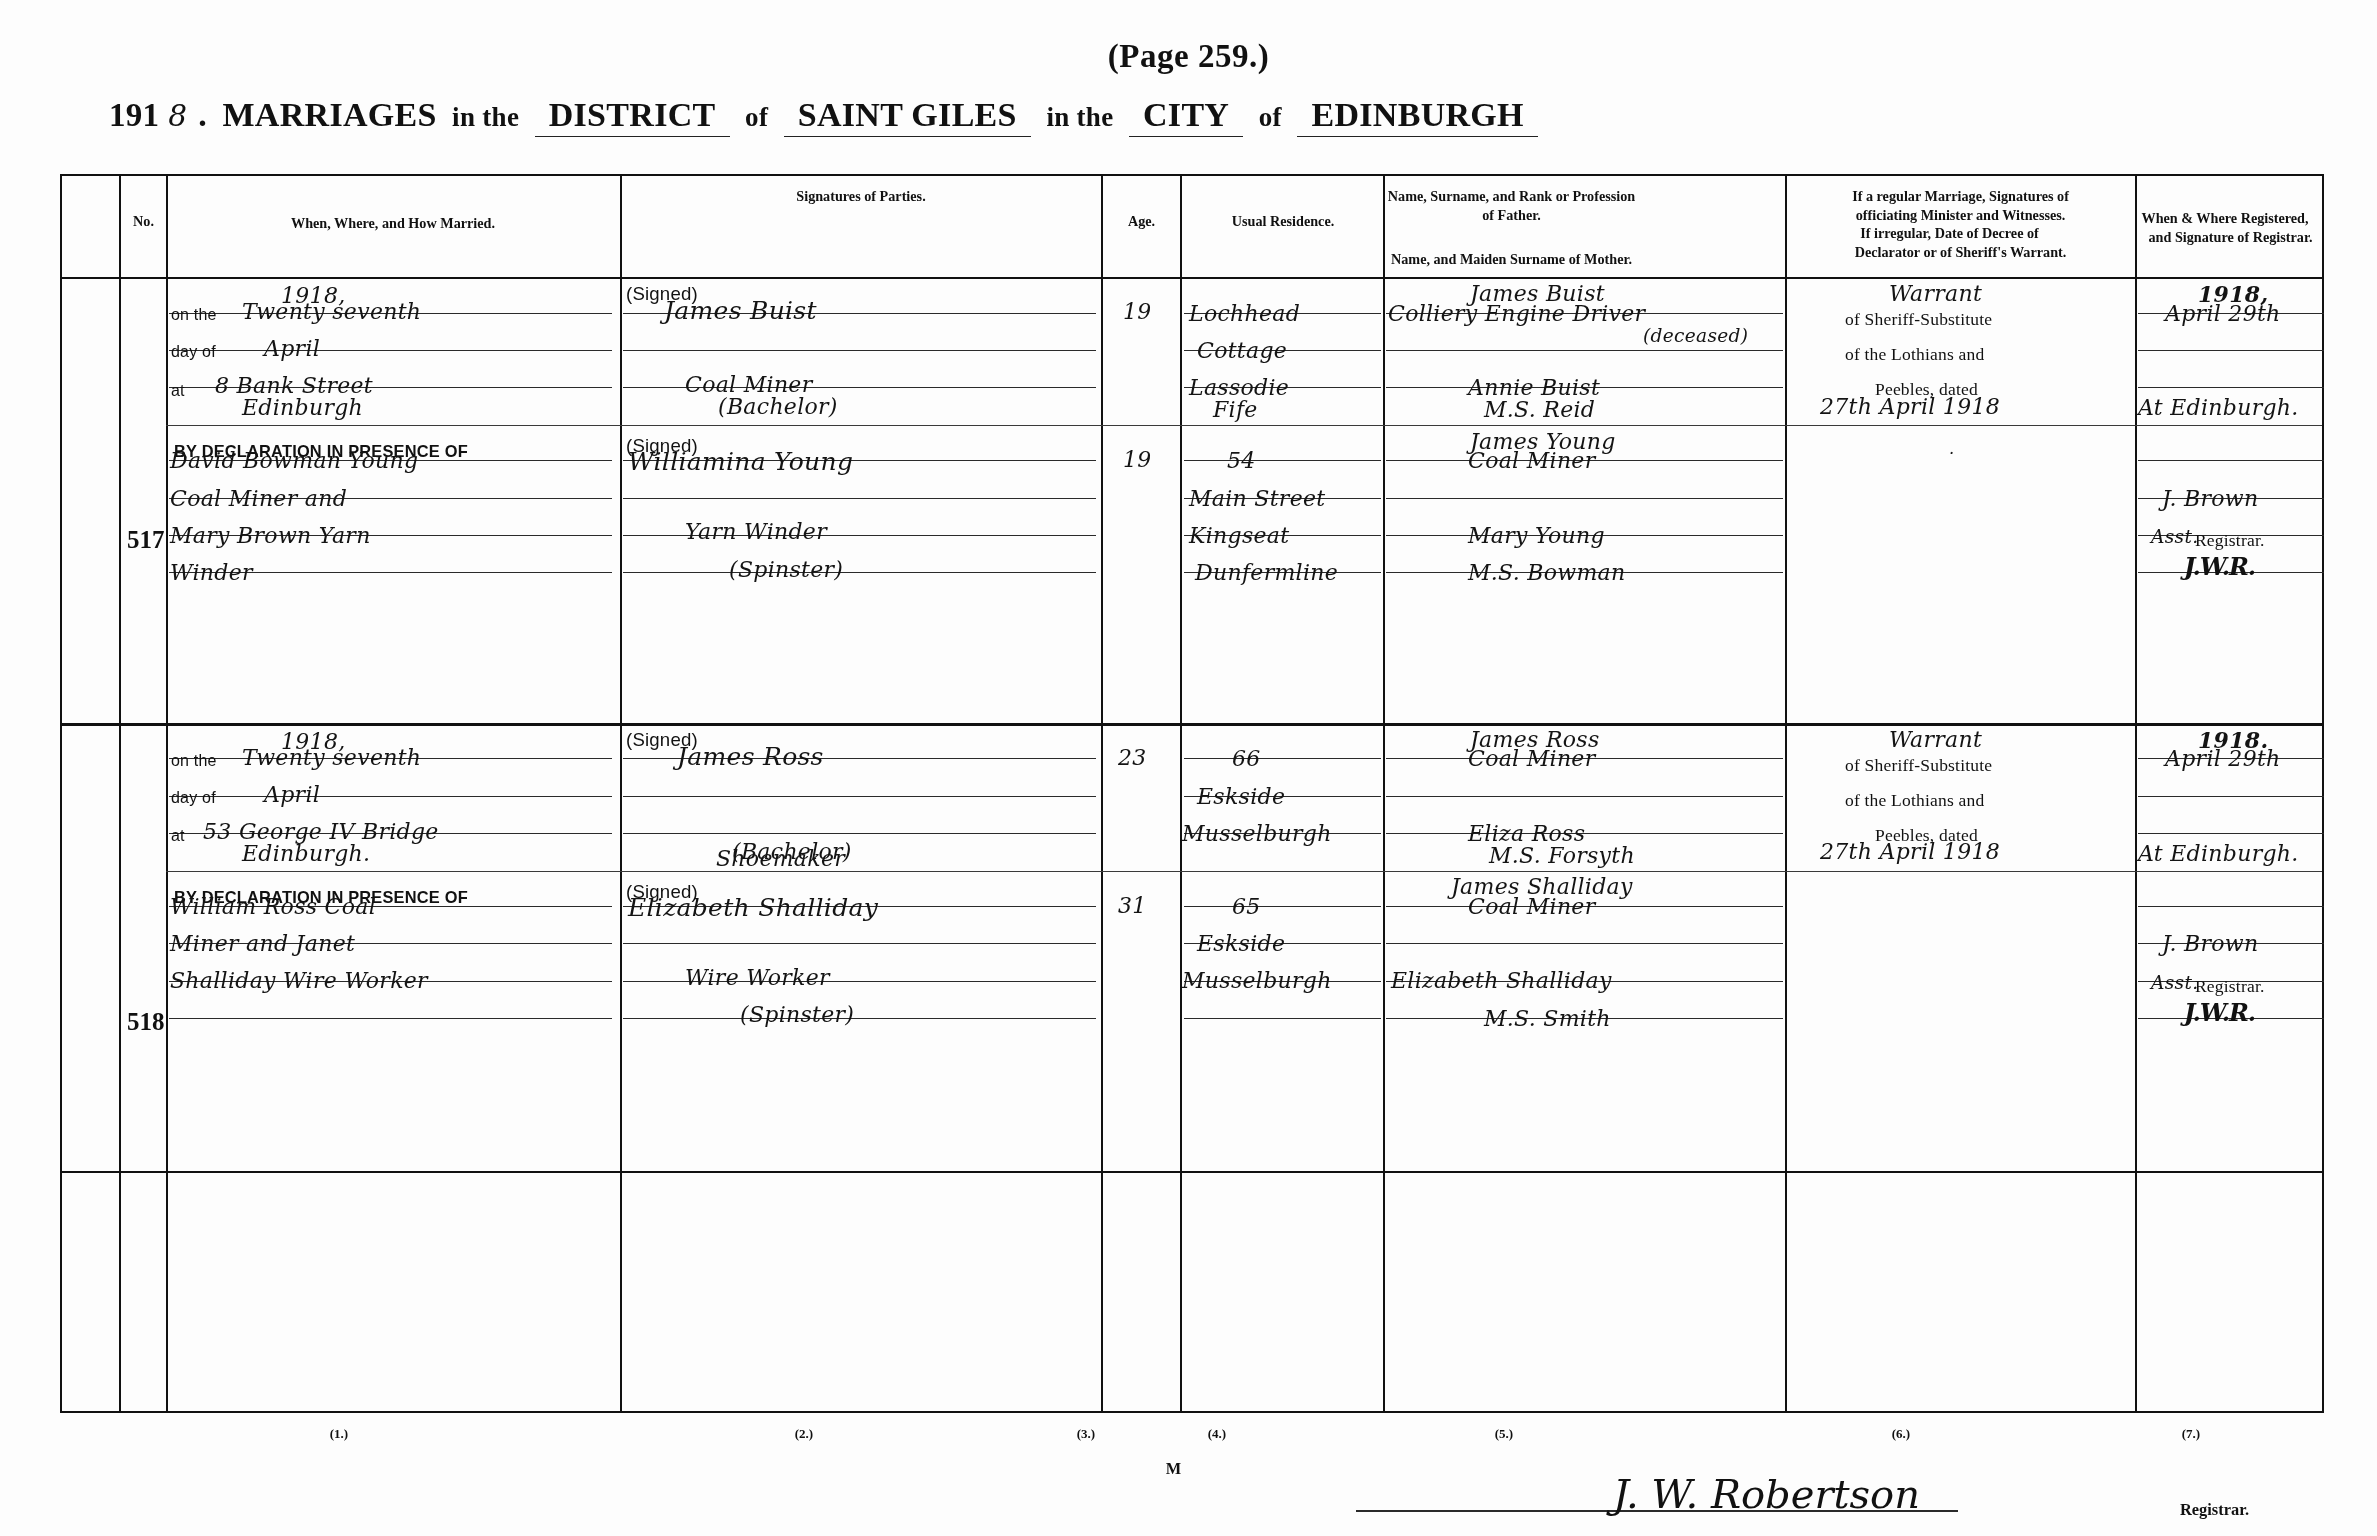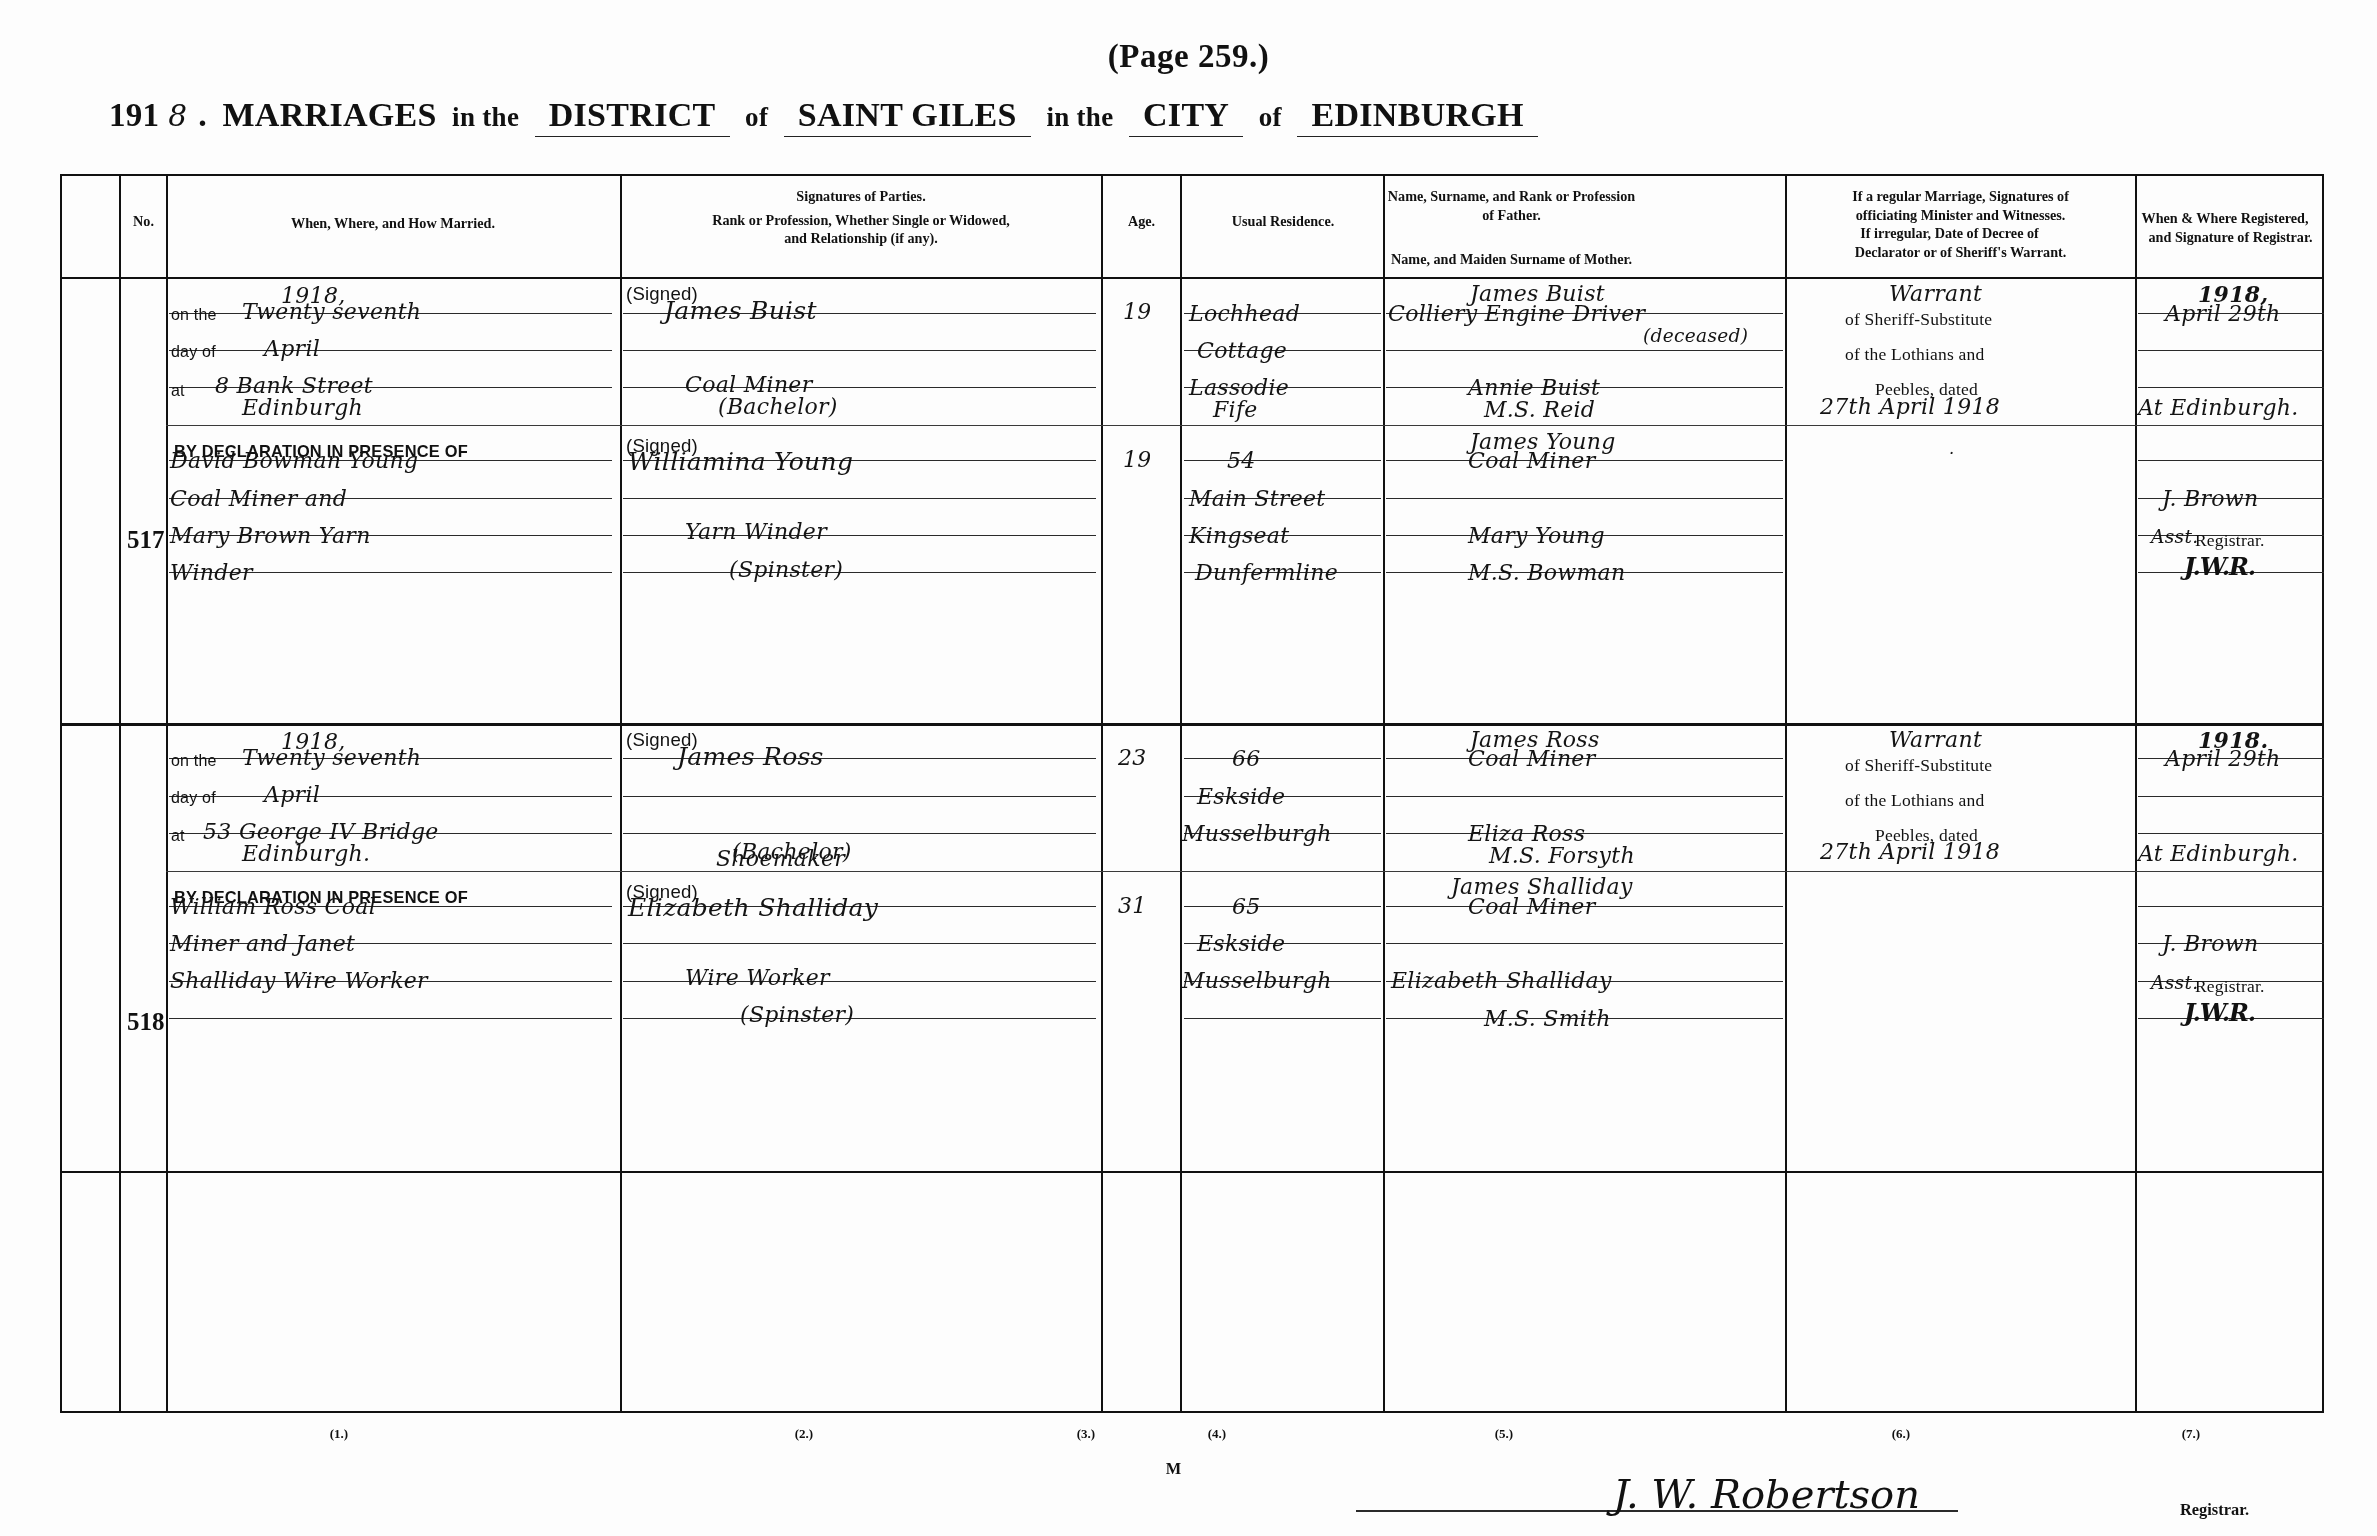--- a/index.html
+++ b/index.html
@@ -197,22 +197,20 @@
 
     <div class="rowline" style="top:101px;"></div>
 
     <div class="rowline thick" style="top:547px;"></div>
 
     <div class="rowline" style="top:995px;"></div>
 
     <div class="chead" style="left:59px; top:37px; width:45px;">No.</div>
     <div class="chead" style="left:107px; top:39px; width:448px;">When, Where, and How Married.</div>
     <div class="chead" style="left:561px; top:12px; width:476px;">Signatures of Parties.</div>
-    <div class="chead" style="left:561px; top:36px; width:476px; white-space:pre-line;"><span>Rank or Profession, Whether Single or Widowed,
-and Relationship (if any).</span></div>
     <div class="chead" style="left:1042px; top:37px; width:75px;">Age.</div>
     <div class="chead" style="left:1122px; top:37px; width:198px;">Usual Residence.</div>
     <div class="chead" style="left:1179px; top:12px; width:541px;">Name, Surname, and Rank or Profession</div>
     <div class="chead" style="left:1179px; top:31px; width:541px;">of Father.</div>
     <div class="chead" style="left:1179px; top:75px; width:541px;">Name, and Maiden Surname of Mother.</div>
     <div class="chead" style="left:1726px; top:12px; width:345px;">If a regular Marriage, Signatures of</div>
     <div class="chead" style="left:1726px; top:31px; width:345px;">officiating Minister and Witnesses.</div>
     <div class="chead" style="left:1715px; top:49px; width:345px;">If irregular, Date of Decree of</div>
     <div class="chead" style="left:1726px; top:68px; width:345px;">Declarator or of Sheriff's Warrant.</div>
     <div class="chead" style="left:2076px; top:34px; width:174px;">When &amp; Where Registered,</div>

